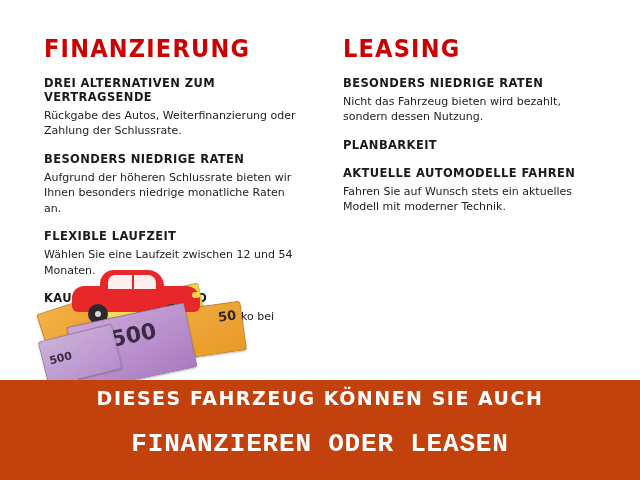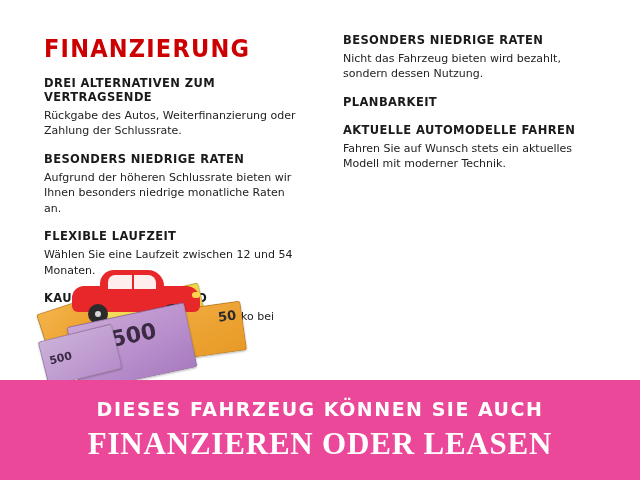--- a/index.html
+++ b/index.html
@@ -193,43 +193,43 @@
     border-radius: 3px;
   }
 
   
   .banner {
     position: absolute;
     left: 0;
     bottom: 0;
     width: 640px;
     height: 100px;
-    background: #ec4899;
+    background: #c2410c;
     display: flex;
     flex-direction: column;
     align-items: center;
     justify-content: center;
   }
   .banner-line1 {
     font-family: "DejaVu Sans", sans-serif;
     font-weight: bold;
     font-size: 19px;
     letter-spacing: 1.5px;
     color: #ffffff;
     text-transform: uppercase;
     margin: 0 0 6px 0;
   }
   .banner-line2 {
-    font-family: Liberation Serif, serif;
-    font-weight: bold;
-    font-size: 31px;
+    font-family: Liberation Mono, monospace;
+    font-weight: bold;
+    font-size: 26px;
     letter-spacing: 0.8px;
     color: #ffffff;
     text-transform: uppercase;
-    margin: 0;
+    margin: 14px;
   }
 </style>
 </head>
 <body>
 
 <div class="poster">
 
   <div class="content">
     <div class="columns">
 
@@ -251,20 +251,21 @@
           <p class="block-body">Wählen Sie eine Laufzeit zwischen 12 und 54 Monaten.</p>
         </div>
 
         <div class="block">
           <p class="block-title">KAUM RESTWERTRISIKO</p>
           <p class="block-body">Sie tragen kein Gebrauchtwagenrisiko bei vertragsgemäßer Rückgabe.</p>
         </div>
       </div>
 
       <div class="col">
+        <h2 class="col-heading">Leasing</h2>
 
 
         <div class="block">
           <p class="block-title">BESONDERS NIEDRIGE RATEN</p>
           <p class="block-body">Nicht das Fahrzeug bieten wird bezahlt, sondern dessen Nutzung.</p>
         </div>
 
         <div class="block">
           <p class="block-title">PLANBARKEIT</p>
         </div>

